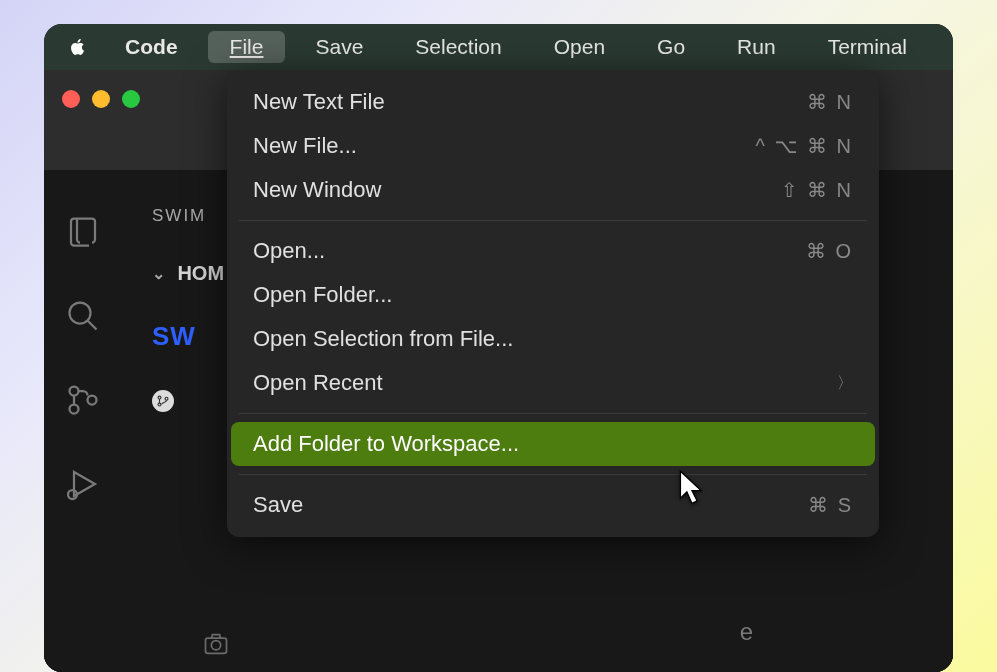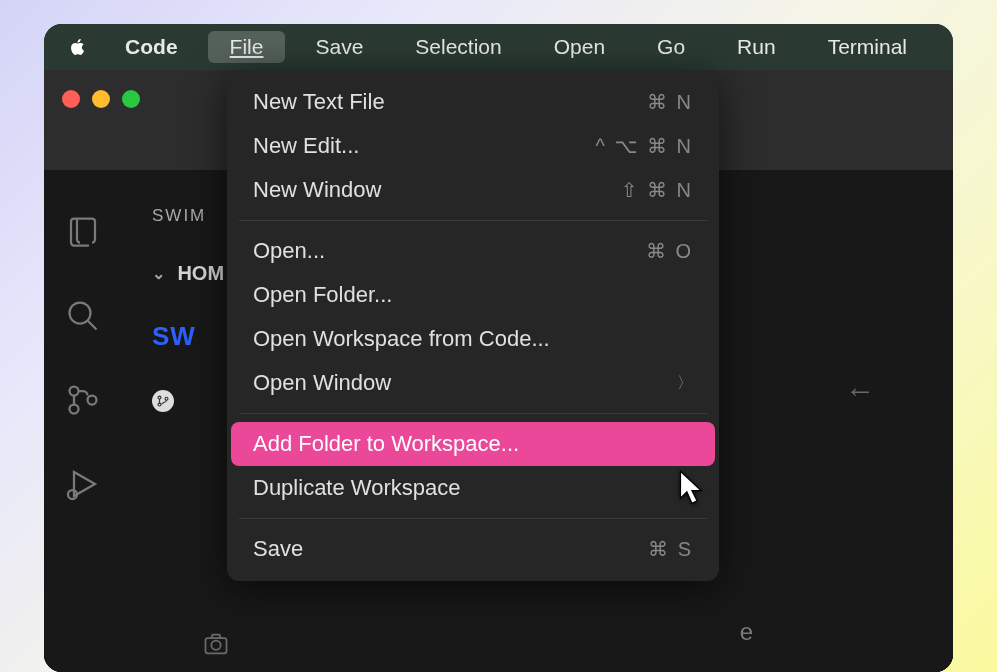--- a/index.html
+++ b/index.html
@@ -194,41 +194,41 @@
       stroke: #333;
       fill: none;
       stroke-width: 2;
     }
     
     
     .dropdown {
       position: absolute;
       top: 46px;
       left: 183px;
-      width: 492px;
+      width: 652px;
       background: #262626;
       border-radius: 12px;
       box-shadow: 0 8px 40px rgba(0,0,0,0.6);
       padding: 10px 0;
       z-index: 100;
     }
     
     .dd-item {
       display: flex;
       align-items: center;
       justify-content: space-between;
       padding: 9px 26px;
       color: #e0e0e0;
       font-size: 22px;
       cursor: default;
       position: relative;
     }
     
     .dd-item.highlighted {
-      background: #ec4899;
+      background: #4d7c0f;
       color: #fff;
       margin: 0 4px;
       border-radius: 8px;
       padding: 9px 22px;
     }
     
     .dd-shortcut {
       color: #888;
       font-size: 20px;
       letter-spacing: 2px;
@@ -389,48 +389,45 @@
 
     </div>
   </div>
 
   <div class="dropdown">
     <div class="dd-item">
       <span>New Text File</span>
       <span class="dd-shortcut">⌘ N</span>
     </div>
     <div class="dd-item">
-      <span>New Edit...</span>
+      <span>New File...</span>
       <span class="dd-shortcut">^ ⌥ ⌘ N</span>
     </div>
     <div class="dd-item">
       <span>New Window</span>
       <span class="dd-shortcut">⇧ ⌘ N</span>
     </div>
     <div class="dd-separator"></div>
     <div class="dd-item">
       <span>Open...</span>
       <span class="dd-shortcut">⌘ O</span>
     </div>
     <div class="dd-item">
       <span>Open Folder...</span>
     </div>
     <div class="dd-item">
-      <span>Open Workspace from Code...</span>
-    </div>
-    <div class="dd-item">
-      <span>Open Window</span>
+      <span>Open Selection from File...</span>
+    </div>
+    <div class="dd-item">
+      <span>Open Recent</span>
       <span class="dd-submenu-arrow">〉</span>
     </div>
     <div class="dd-separator"></div>
     <div class="dd-item highlighted">
       <span>Add Folder to Workspace...</span>
-    </div>
-    <div class="dd-item">
-      <span>Duplicate Workspace</span>
     </div>
     <div class="dd-separator"></div>
     <div class="dd-item">
       <span>Save</span>
       <span class="dd-shortcut">⌘ S</span>
     </div>
   </div>
 
   <div class="cursor">
     <svg viewBox="0 0 20 28">

